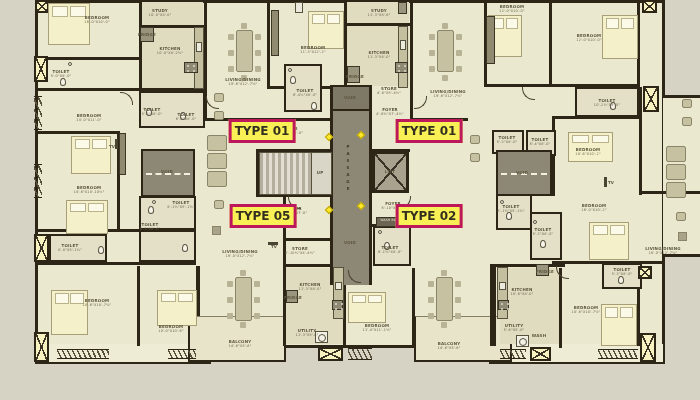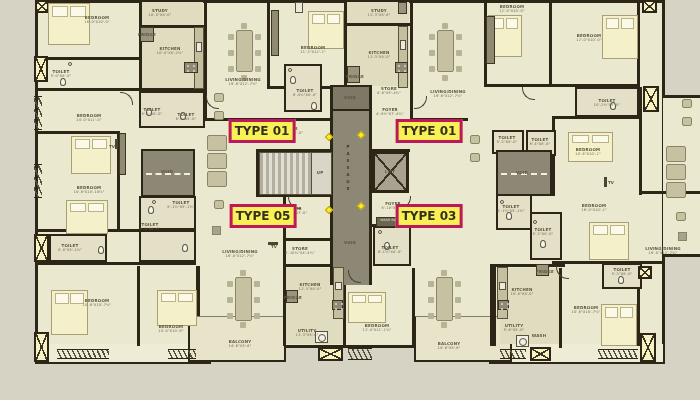--- a/index.html
+++ b/index.html
@@ -502,15 +502,15 @@
         <div>BEDROOM</div>
         <div class="dims">10'-6"X10'-7½"</div>
       </div>
       <div class="rlabel" style="left: 622px; top: 272px;">
         <div>TOILET</div>
         <div class="dims">5'-3"X8'-0"</div>
       </div>
     </div>
   <div class="badge" style="left:262px;top:131px">TYPE 01</div>
   <div class="badge" style="left:429px;top:131px">TYPE 01</div>
-  <div class="badge" style="left:429px;top:216px">TYPE 03</div>
+  <div class="badge" style="left:429px;top:216px">TYPE 02</div>
   <div class="badge" style="left:263px;top:216px">TYPE 05</div>
 </div>
 
 </body></html>

